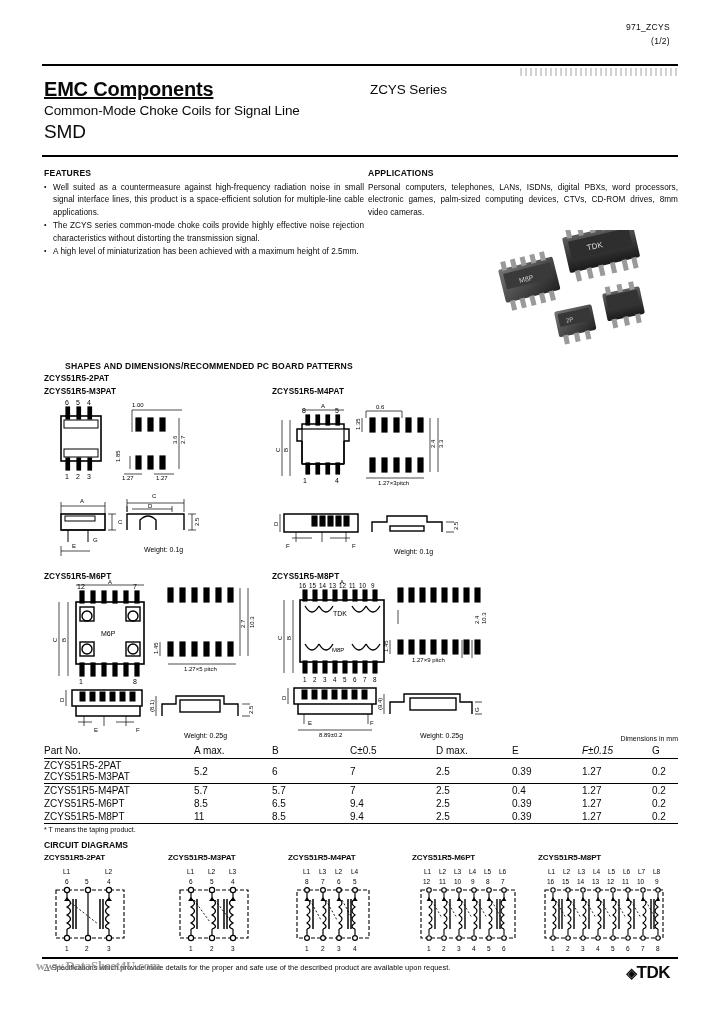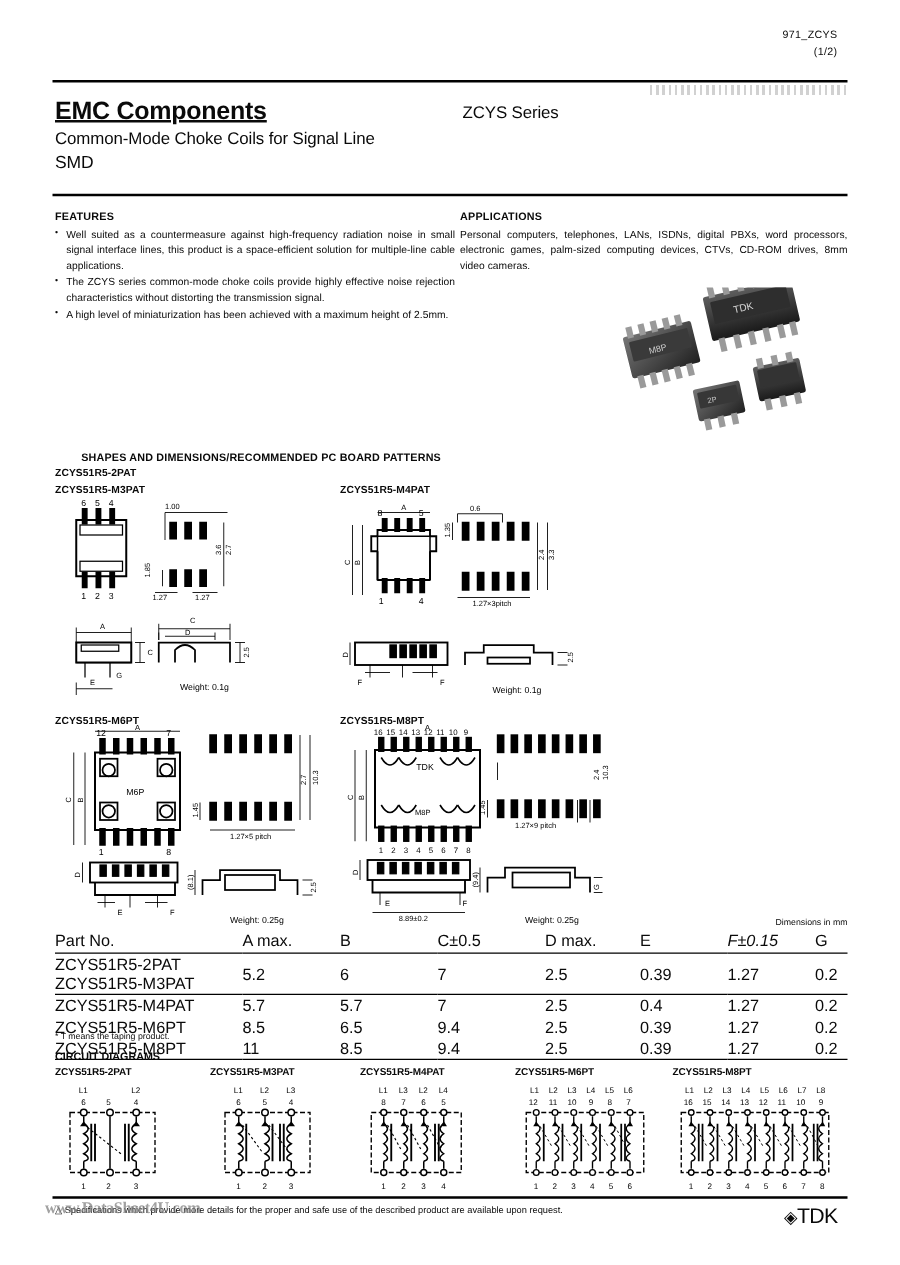--- a/index.html
+++ b/index.html
@@ -12,21 +12,21 @@
 
   
   .docid{position:absolute;right:42px;top:20px;text-align:right;font-size:8.5px;letter-spacing:.3px;line-height:14px;}
   .rule-top{position:absolute;left:42px;top:64px;width:636px;height:2.4px;background:#000;}
   .rule-mid{position:absolute;left:42px;top:155px;width:636px;height:2.4px;background:#000;}
   .ghost{position:absolute;left:520px;top:68px;width:160px;height:8px;opacity:.18;
          background:repeating-linear-gradient(90deg,#000 0 2px,transparent 2px 5px);}
 
   .title-main{position:absolute;left:44px;top:78px;font-size:20px;font-weight:bold;letter-spacing:-.2px;text-decoration:underline;}
   .title-sub1{position:absolute;left:44px;top:103px;font-size:13.5px;letter-spacing:-.1px;}
-  .title-sub2{position:absolute;left:44px;top:121px;font-size:14px;letter-spacing:-.1px;}
+  .title-sub2{position:absolute;left:44px;top:121px;font-size:19px;letter-spacing:-.1px;}
   .series{position:absolute;left:370px;top:82px;font-size:13.5px;letter-spacing:-.1px;}
 
   
   .sec-h{font-size:8.6px;font-weight:bold;letter-spacing:.2px;}
   .feat{position:absolute;left:44px;top:168px;width:320px;}
   .apps{position:absolute;left:368px;top:168px;width:310px;}
   .body-t{font-size:8.2px;line-height:12.4px;text-align:justify;letter-spacing:.05px;}
   ul.bl{list-style:none;margin:4px 0 0 0;padding:0;}
   ul.bl li{position:relative;padding-left:9px;margin-bottom:1px;}
   ul.bl li:before{content:"\2022";position:absolute;left:0;top:-1px;font-size:7px;}
@@ -39,39 +39,39 @@
   .h-sec{position:absolute;font-size:8.6px;font-weight:bold;letter-spacing:.15px;margin-left:21px;}
   .h-part{position:absolute;font-size:8.2px;font-weight:bold;letter-spacing:.1px;}
 
   
   .draw{position:absolute;}
   .draw svg{display:block;}
 
   
   .tbl{position:absolute;left:44px;top:745px;width:634px;font-size:7.6px;}
   .dim-note{position:absolute;right:0;top:-10px;font-size:7px;}
-  table{border-collapse:collapse;width:100%;font-size:13px;}
+  table{border-collapse:collapse;width:100%;font-size:10px;}
   th{font-weight:normal;text-align:left;padding:0 0 2px 0;}
   td{padding:1px 0;vertical-align:middle;}
   .thline{border-bottom:1.4px solid #000;}
   .tdline{border-bottom:1.1px solid #000;}
   .tdline2{border-bottom:1.1px solid #000;}
   .c0{width:150px;} .c1{width:78px;} .c2{width:78px;} .c3{width:86px;}
   .c4{width:76px;} .c5{width:70px;} .c6{width:70px;font-style:italic;} .c7{width:auto;}
   .foot-t{position:absolute;left:44px;top:826px;font-size:7px;}
 
   
   .cd-h{position:absolute;left:44px;top:840px;font-size:8.6px;font-weight:bold;}
   .cd-lbl{position:absolute;top:853px;font-size:8px;font-weight:bold;letter-spacing:-.1px;}
   .cd{position:absolute;top:866px;}
 
   
   .rule-bot{position:absolute;left:42px;top:957px;width:636px;height:2.4px;background:#000;}
   .foot{position:absolute;left:44px;top:962px;font-size:7.4px;line-height:11px;width:520px;}
-  .tdk{position:absolute;right:42px;top:963px;font-size:17px;font-weight:normal;letter-spacing:-.5px;}
+  .tdk{position:absolute;right:42px;top:963px;font-size:17px;font-weight:bold;letter-spacing:-.5px;}
   .tdk .mk{font-size:14px;}
   .wm{position:absolute;left:8px;top:958px;font-size:13px;font-weight:bold;color:#7d7d7d;opacity:.72;
       font-family:"Liberation Serif",serif;letter-spacing:-.3px;margin-left:28px;}
 </style>
 </head>
 <body>
 
 <div class="page">
 
   <div class="docid">

